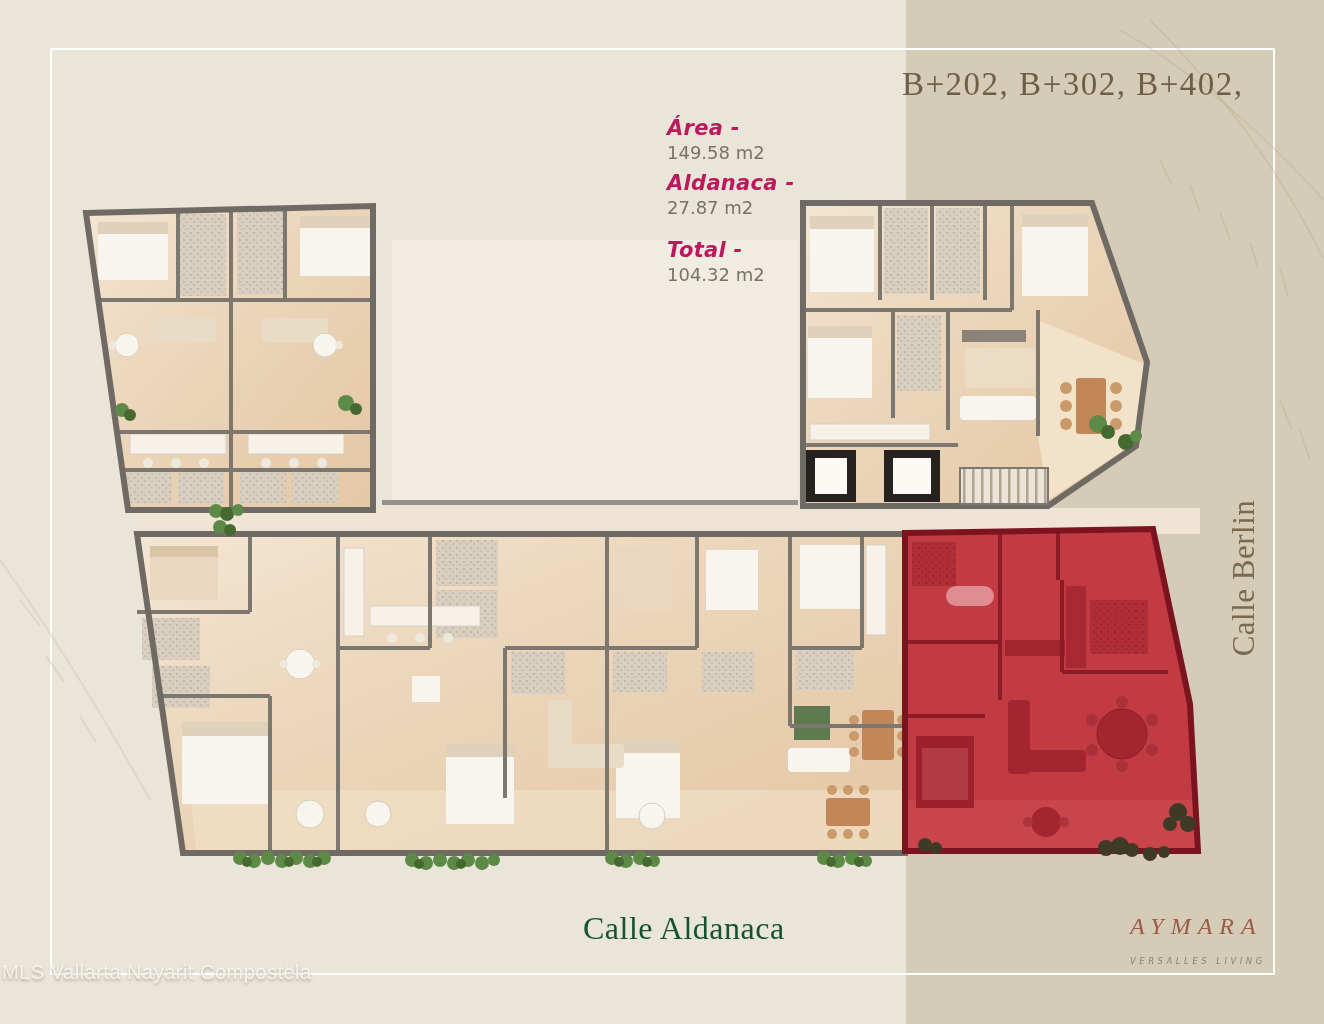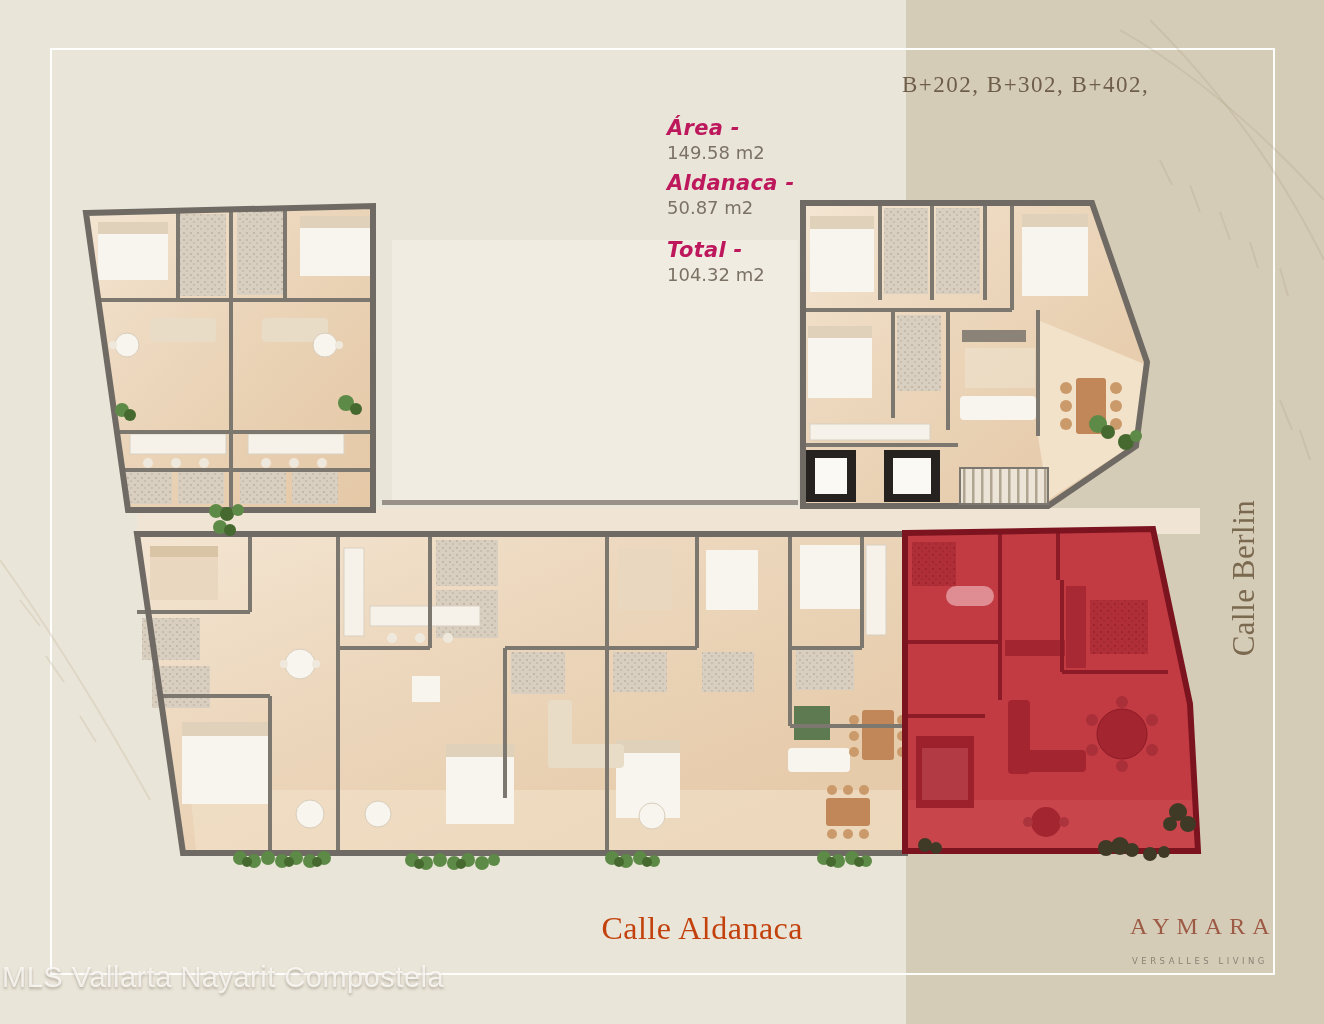--- a/index.html
+++ b/index.html
@@ -5,35 +5,35 @@
   html,body{margin:0;padding:0;background:#eae5d9;}
   .stage{position:relative;width:1324px;height:1024px;background:#eae5d9;overflow:hidden;
          font-family:"Liberation Serif",serif;}
   .side-panel{position:absolute;left:906px;top:0;width:418px;height:1024px;background:#d5ccb8;}
   .light-region{position:absolute;left:392px;top:240px;width:406px;height:263px;background:#f1ece2;}
   .ledge{position:absolute;left:382px;top:500px;width:416px;height:5px;background:#97918a;}
   .frame{position:absolute;left:50px;top:48px;width:1221px;height:923px;
          border:2px solid rgba(255,255,255,0.95);}
   .plan-svg{position:absolute;left:0;top:0;}
   .title{position:absolute;left:902px;top:64px;width:360px;color:#6e5e49;
-         font-size:23px;line-height:41px;letter-spacing:1.5px;}
+         font-size:33px;line-height:41px;letter-spacing:1.5px;}
   .stats{position:absolute;left:667px;top:116px;width:160px;font-family:"DejaVu Sans",sans-serif;}
   .stat-label{font-size:21px;font-weight:bold;font-style:italic;color:#be185d;letter-spacing:.3px;}
   .stat-value{font-size:18px;color:#7b7265;margin-top:2px;margin-bottom:8px;}
   .stat.gap{margin-top:20px;display:block;}
-  .street-bottom{position:absolute;left:583px;top:910px;width:220px;text-align:right;
-         font-size:32px;color:#c2410c;letter-spacing:.5px;}
+  .street-bottom{position:absolute;left:583px;top:910px;width:220px;text-align:left;
+         font-size:32px;color:#14532d;letter-spacing:.5px;}
   .street-right{position:absolute;left:1162px;top:562px;width:160px;height:32px;text-align:center;
          font-size:31px;color:#7a694f;transform:rotate(-90deg);letter-spacing:.5px;}
-  .brand{position:absolute;left:1130px;top:913px;width:140px;text-align:center;}
+  .brand{position:absolute;left:1130px;top:913px;width:140px;font-style:italic;}
   .brand-name{font-size:24px;letter-spacing:7px;color:#9d5a45;}
   .brand-tagline{font-size:8.5px;letter-spacing:3.5px;color:#8b8274;margin-top:16px;
          font-family:"DejaVu Sans",sans-serif;}
   .watermark{position:absolute;left:2px;top:961px;font-family:"Liberation Sans",sans-serif;
-         font-size:29px;color:rgba(252,250,246,0.82);letter-spacing:.5px;
+         font-size:20px;color:rgba(252,250,246,0.82);letter-spacing:.5px;
          text-shadow:0 2px 3px rgba(110,100,85,0.45);}
 </style>
 </head>
 <body>
 
 <div class="stage">
 
   <div class="side-panel"></div>
   <div class="light-region"></div>
   <div class="ledge"></div>
@@ -341,21 +341,21 @@
     <div>B+202, B+302, B+402,</div>
   </div>
 
   <div class="stats">
     <div class="stat">
       <div class="stat-label">Área -</div>
       <div class="stat-value">149.58 m2</div>
     </div>
     <div class="stat">
       <div class="stat-label">Aldanaca -</div>
-      <div class="stat-value">50.87 m2</div>
+      <div class="stat-value">27.87 m2</div>
     </div>
     <div class="stat gap">
       <div class="stat-label">Total -</div>
       <div class="stat-value">104.32 m2</div>
     </div>
   </div>
 
   <div class="street-right">Calle Berlin</div>
   <div class="street-bottom">Calle Aldanaca</div>
 

